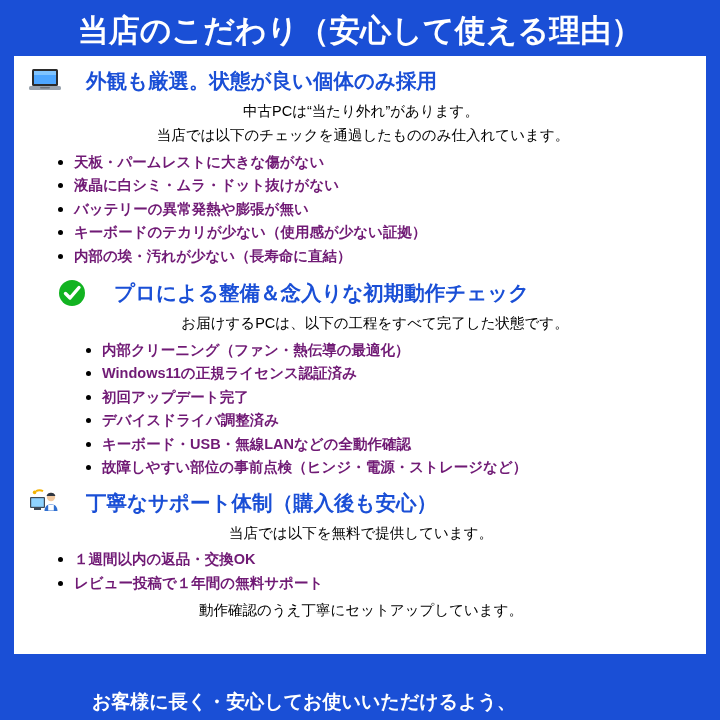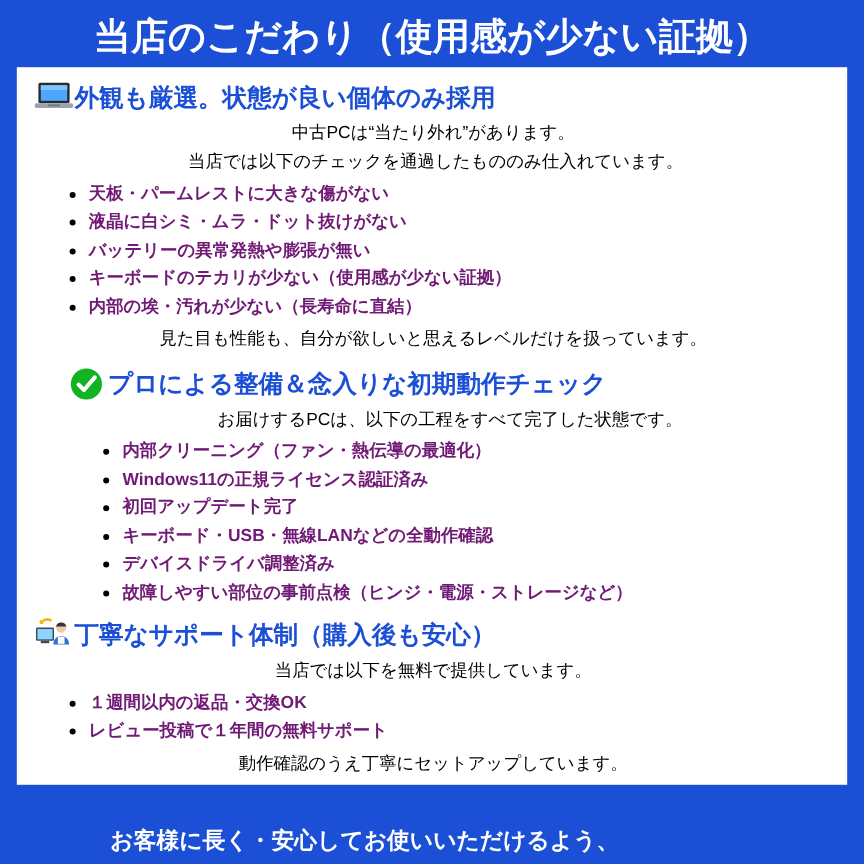--- a/index.html
+++ b/index.html
@@ -42,21 +42,21 @@
     box-sizing: border-box;
     padding: 10px 14px 0 14px;
     overflow: hidden;
   }
   .section {
     margin-bottom: 4px;
   }
   .sec-head {
     display: flex;
     align-items: center;
-    gap: 0;
+    gap: 24px;
     margin-bottom: 4px;
   }
   .sec-icon {
     width: 34px;
     height: 30px;
     flex: 0 0 auto;
     display: block;
   }
   .sec-title {
     color: #1a4fd6;
@@ -113,21 +113,21 @@
     white-space: nowrap;
   }
   .sec2 { margin-top: 10px; margin-left: 28px; }
   .sec3 { margin-top: 8px; }
 </style>
 </head>
 <body>
 
 <div class="page">
 
-  <div class="main-title">当店のこだわり（使用感が少ない証拠）</div>
+  <div class="main-title">当店のこだわり（安心して使える理由）</div>
 
   <div class="card">
 
     <div class="section">
       <div class="sec-head">
         <svg class="sec-icon" viewBox="0 0 34 30">
           <rect x="4" y="3" width="26" height="17" rx="1.5" fill="#2b2b2b"></rect>
           <rect x="6" y="5" width="22" height="13" fill="#4da6ff"></rect>
           <rect x="6" y="5" width="22" height="4" fill="#7fc4ff"></rect>
           <rect x="1" y="20" width="32" height="4" rx="1.5" fill="#9aa3ad"></rect>
@@ -137,38 +137,37 @@
       </div>
       <p class="lead">中古PCは“当たり外れ”があります。</p>
       <p class="lead indent">当店では以下のチェックを通過したもののみ仕入れています。</p>
       <ul class="bullets">
         <li>天板・パームレストに大きな傷がない</li>
         <li>液晶に白シミ・ムラ・ドット抜けがない</li>
         <li>バッテリーの異常発熱や膨張が無い</li>
         <li>キーボードのテカリが少ない（使用感が少ない証拠）</li>
         <li>内部の埃・汚れが少ない（長寿命に直結）</li>
       </ul>
-      <p class="lead">見た目も性能も、自分が欲しいと思えるレベルだけを扱っています。</p>
     </div>
 
     <div class="section sec2">
       <div class="sec-head">
         <svg class="sec-icon" viewBox="0 0 34 30">
           <circle cx="16" cy="15" r="13" fill="#12b321"></circle>
           <path d="M9.5 15.5 L14 20 L23 9.5" stroke="#ffffff" stroke-width="3.4" fill="none" stroke-linecap="round" stroke-linejoin="round"></path>
         </svg>
         <div class="sec-title">プロによる整備＆念入りな初期動作チェック</div>
       </div>
       <p class="lead">お届けするPCは、以下の工程をすべて完了した状態です。</p>
       <ul class="bullets">
         <li>内部クリーニング（ファン・熱伝導の最適化）</li>
         <li>Windows11の正規ライセンス認証済み</li>
         <li>初回アップデート完了</li>
+        <li>デバイスドライバ調整済み</li>
         <li>キーボード・USB・無線LANなどの全動作確認</li>
-        <li>デバイスドライバ調整済み</li>
         <li>故障しやすい部位の事前点検（ヒンジ・電源・ストレージなど）</li>
       </ul>
     </div>
 
     <div class="section sec3">
       <div class="sec-head">
         <svg class="sec-icon" viewBox="0 0 34 30">
           <rect x="2" y="9" width="15" height="11" rx="1" fill="#3f4a57"></rect>
           <rect x="3.2" y="10.2" width="12.6" height="8.6" fill="#8fd3ff"></rect>
           <rect x="6" y="20" width="7" height="2" fill="#3f4a57"></rect>

